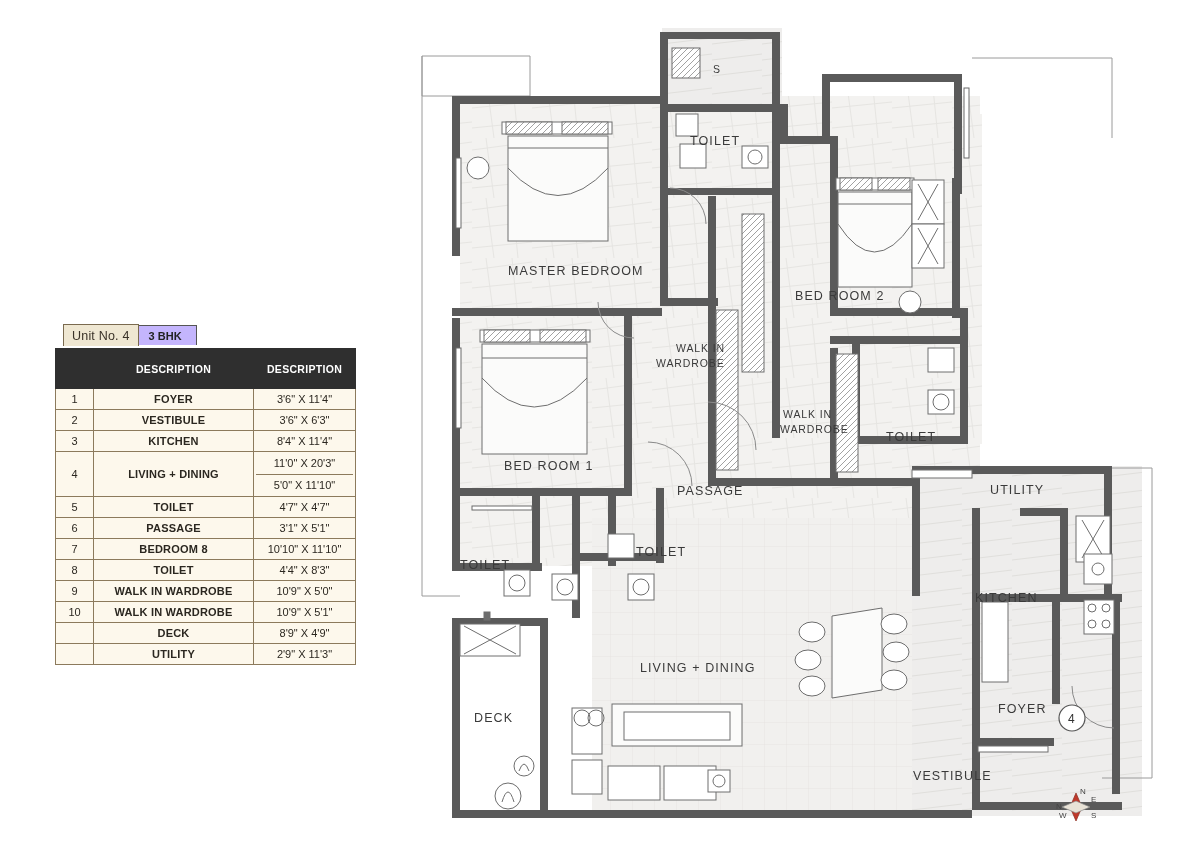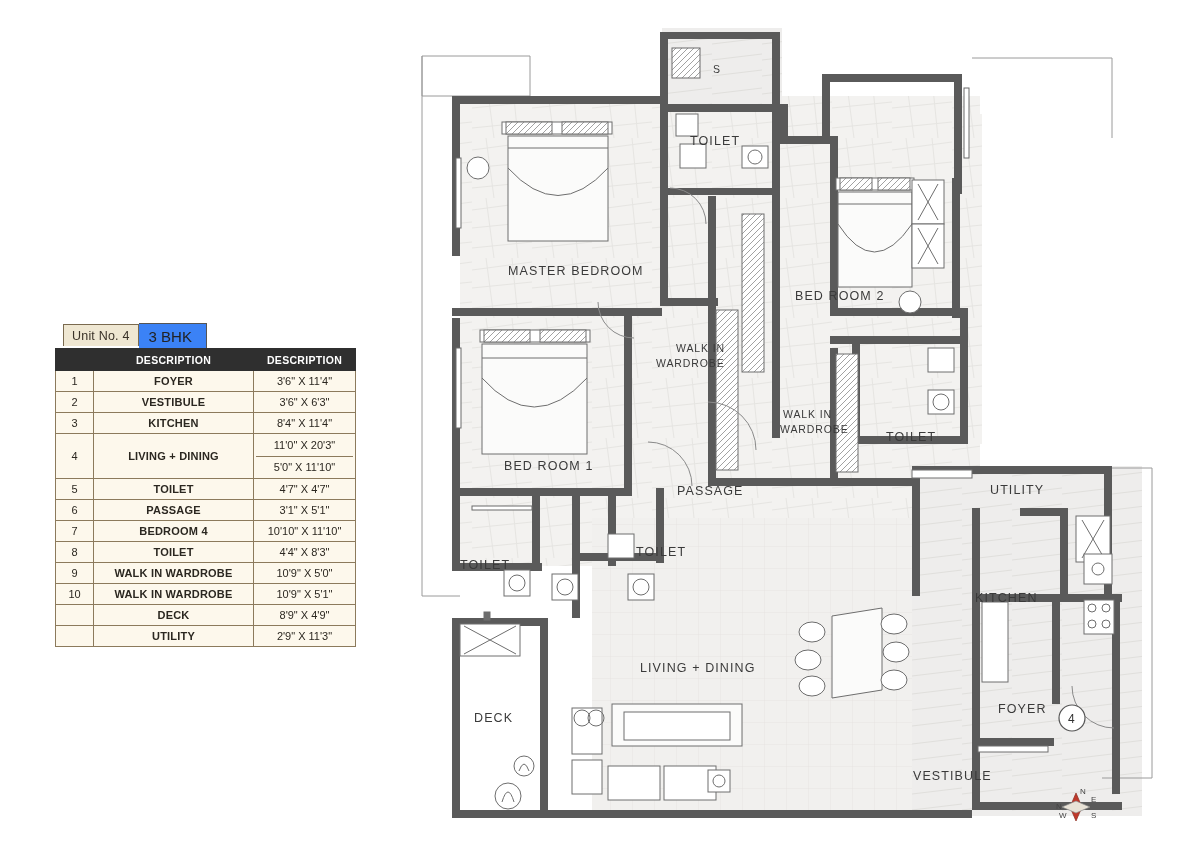--- a/index.html
+++ b/index.html
@@ -15,39 +15,40 @@
   #legend {
     position:absolute; left:55px; top:322px; width:300px;
   }
   .unit-tab-row { display:flex; align-items:center; height:26px;padding-left:8px; }
   .unit-no {
     background:#efe7d2; border:1px solid #7a6a4f; border-bottom:none;
     font-size:12.5px; color:#3a3228; padding:4px 8px 3px 8px;
     letter-spacing:.2px; white-space:nowrap;
   }
   .unit-type {
-    background:#3b82f6; border:1px solid #555; border-bottom:none;
+    background:#c4b5fd; border:1px solid #555; border-bottom:none;
     border-left:none;
-    font-size:15px; color:#222; padding:4px 14px 3px 10px;
+    font-size:11px; color:#222; padding:4px 14px 3px 10px;
     white-space:nowrap;
+    font-weight:bold;
   }
   table.schedule {
     border-collapse:collapse; width:300px; background:#fdf8ec;
     table-layout:fixed;
   }
   table.schedule th, table.schedule td {
     border:1px solid #8c7a5c;
     font-size:11px; color:#2b2720;
     height:21px; padding:1px 2px;
     text-align:center; vertical-align:middle;
     white-space:nowrap; overflow:hidden;
   }
   table.schedule thead th {
     background:#2f2f2f; color:#ffffff; font-weight:bold;
-    letter-spacing:.3px; font-size:10.5px; height:22px;
+    letter-spacing:.3px; font-size:10.5px; height:40px;
     border:1px solid #2f2f2f;
   }
   table.schedule col.c-no { width:38px; }
   table.schedule col.c-desc { width:160px; }
   table.schedule col.c-meas { width:102px; }
   td.no { font-size:11px; }
   td.desc { font-weight:bold; font-size:10.5px; letter-spacing:.2px; }
   td.meas { font-size:11px; }
   td.meas-stack { padding:0; }
   td.meas-stack div {
@@ -119,21 +120,21 @@
           <td class="desc">TOILET</td>
           <td class="meas">4'7" X 4'7"</td>
         </tr>
         <tr>
           <td class="no">6</td>
           <td class="desc">PASSAGE</td>
           <td class="meas">3'1" X 5'1"</td>
         </tr>
         <tr>
           <td class="no">7</td>
-          <td class="desc">BEDROOM 4</td>
+          <td class="desc">BEDROOM 8</td>
           <td class="meas">10'10" X 11'10"</td>
         </tr>
         <tr>
           <td class="no">8</td>
           <td class="desc">TOILET</td>
           <td class="meas">4'4" X 8'3"</td>
         </tr>
         <tr>
           <td class="no">9</td>
           <td class="desc">WALK IN WARDROBE</td>

